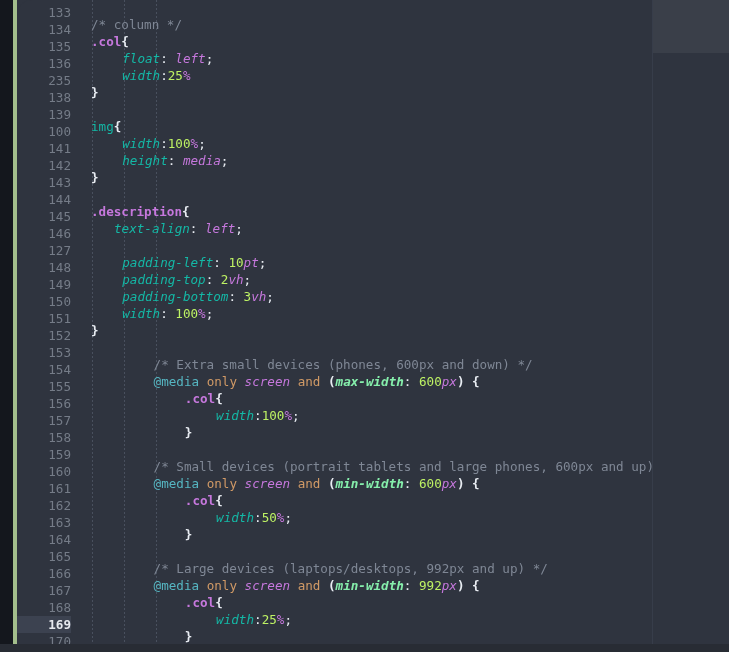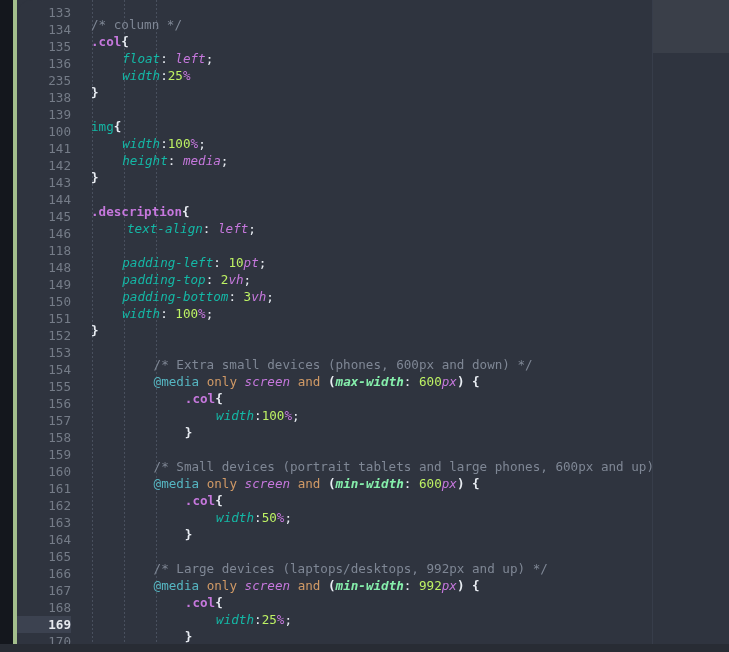--- a/index.html
+++ b/index.html
@@ -175,23 +175,23 @@
         <div class="row"><div class="gutter">135</div><div class="code" style="left: 105.28px;"><span class="t-prop">float</span><span class="t-punc">: </span><span class="t-value">left</span><span class="t-punc">;</span></div></div>
         <div class="row"><div class="gutter">136</div><div class="code" style="left: 105.28px;"><span class="t-prop">width</span><span class="t-punc">:</span><span class="t-num">25</span><span class="t-unit">%</span></div></div>
         <div class="row"><div class="gutter">235</div><div class="code" style="left: 74px;"><span class="t-brace">}</span></div></div>
         <div class="row"><div class="gutter">138</div><div class="code" style="left: 74px;"></div></div>
         <div class="row"><div class="gutter">139</div><div class="code" style="left: 74px;"><span class="t-selector-el">img</span><span class="t-brace">{</span></div></div>
         <div class="row"><div class="gutter">100</div><div class="code" style="left: 105.28px;"><span class="t-prop">width</span><span class="t-punc">:</span><span class="t-num">100</span><span class="t-unit">%</span><span class="t-punc">;</span></div></div>
         <div class="row"><div class="gutter">141</div><div class="code" style="left: 105.28px;"><span class="t-prop">height</span><span class="t-punc">: </span><span class="t-value">media</span><span class="t-punc">;</span></div></div>
         <div class="row"><div class="gutter">142</div><div class="code" style="left: 74px;"><span class="t-brace">}</span></div></div>
         <div class="row"><div class="gutter">143</div><div class="code" style="left: 74px;"></div></div>
         <div class="row"><div class="gutter">144</div><div class="code" style="left: 74px;"><span class="t-selector-class">.description</span><span class="t-brace">{</span></div></div>
-        <div class="row"><div class="gutter">145</div><div class="code" style="left: 110px;"><span class="t-prop">text-align</span><span class="t-punc">: </span><span class="t-value">left</span><span class="t-punc">;</span></div></div>
+        <div class="row"><div class="gutter">145</div><div class="code" style="left: 97px;"><span class="t-prop">text-align</span><span class="t-punc">: </span><span class="t-value">left</span><span class="t-punc">;</span></div></div>
         <div class="row"><div class="gutter">146</div></div>
-        <div class="row"><div class="gutter">118</div><div class="code" style="left: 105.28px;"><span class="t-prop">padding-left</span><span class="t-punc">: </span><span class="t-num">10</span><span class="t-unit">pt</span><span class="t-punc">;</span></div></div>
+        <div class="row"><div class="gutter">127</div><div class="code" style="left: 105.28px;"><span class="t-prop">padding-left</span><span class="t-punc">: </span><span class="t-num">10</span><span class="t-unit">pt</span><span class="t-punc">;</span></div></div>
         <div class="row"><div class="gutter">148</div><div class="code" style="left: 105.28px;"><span class="t-prop">padding-top</span><span class="t-punc">: </span><span class="t-num">2</span><span class="t-unit">vh</span><span class="t-punc">;</span></div></div>
         <div class="row"><div class="gutter">149</div><div class="code" style="left: 105.28px;"><span class="t-prop">padding-bottom</span><span class="t-punc">: </span><span class="t-num">3</span><span class="t-unit">vh</span><span class="t-punc">;</span></div></div>
         <div class="row"><div class="gutter">150</div><div class="code" style="left: 105.28px;"><span class="t-prop">width</span><span class="t-punc">: </span><span class="t-num">100</span><span class="t-unit">%</span><span class="t-punc">;</span></div></div>
         <div class="row"><div class="gutter">151</div><div class="code" style="left: 74px;"><span class="t-brace">}</span></div></div>
         <div class="row"><div class="gutter">152</div><div class="code" style="left: 74px;"></div></div>
         <div class="row"><div class="gutter">153</div><div class="code" style="left: 136.56px;"><span class="t-comment">/* Extra small devices (phones, 600px and down) */</span></div></div>
         <div class="row"><div class="gutter">154</div><div class="code" style="left: 136.56px;"><span class="t-atrule">@media</span><span class="t-punc"> </span><span class="t-keyword">only</span><span class="t-punc"> </span><span class="t-media-kw">screen</span><span class="t-punc"> </span><span class="t-keyword">and</span><span class="t-punc"> </span><span class="t-brace">(</span><span class="t-feature">max-width</span><span class="t-punc">: </span><span class="t-num">600</span><span class="t-unit">px</span><span class="t-brace">) {</span></div></div>
         <div class="row"><div class="gutter">155</div><div class="code" style="left: 167.84px;"><span class="t-selector-class">.col</span><span class="t-brace">{</span></div></div>
         <div class="row"><div class="gutter">156</div><div class="code" style="left: 199.12px;"><span class="t-prop">width</span><span class="t-punc">:</span><span class="t-num">100</span><span class="t-unit">%</span><span class="t-punc">;</span></div></div>
         <div class="row"><div class="gutter">157</div><div class="code" style="left: 167.84px;"><span class="t-brace">}</span></div></div>

